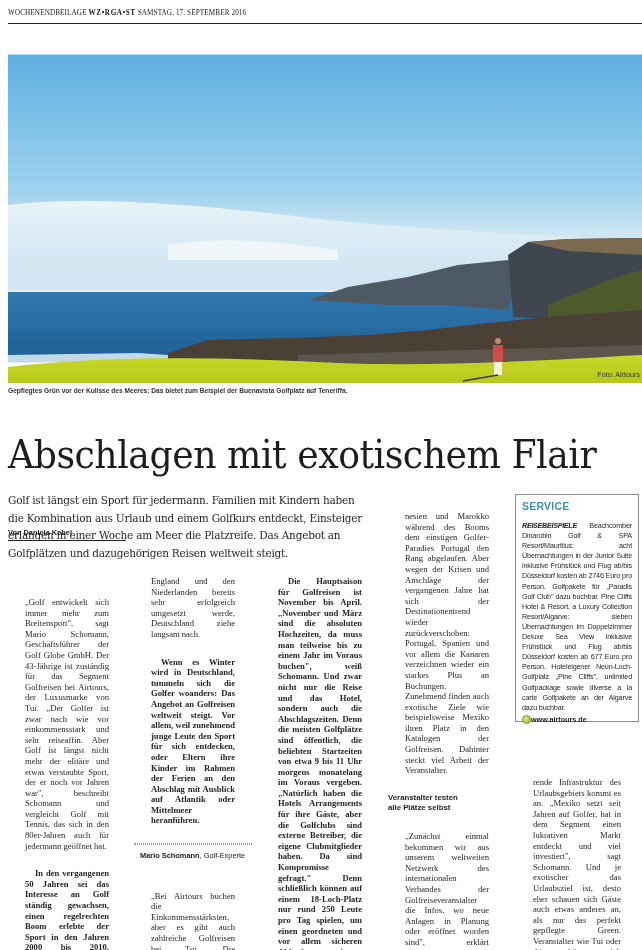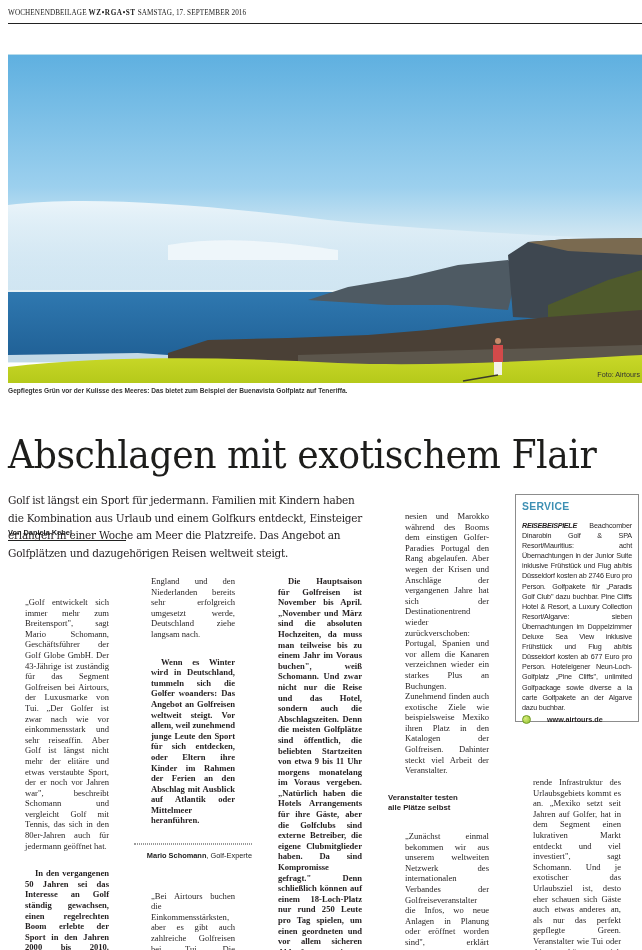--- a/index.html
+++ b/index.html
@@ -27,31 +27,31 @@
   .col { position: absolute; font-family: "Liberation Serif", serif; font-size: 8.6px; line-height: 10.6px; color: #231f20; text-align: justify; hyphens: manual; }
   .col p { margin: 17px; }
   .col p.indent { text-indent: 10px; font-weight: bold; }
   .col1 { left: 8px; top: 580px; width: 118px; }
   .col2 { left: 134px; top: 559px; width: 118px; }
   .col3 { left: 261px; top: 559px; width: 118px; }
   .col4 { left: 388px; top: 494px; width: 118px; }
   .col5 { left: 516px; top: 760px; width: 122px; }
 
   .quote { font-family: "Liberation Sans", sans-serif; font-size: 11px; line-height: 14.2px; color: #3d8fb3; padding: 10px 0 8px 6px; text-align: left; letter-spacing: -0.3px; }
-  .quote-author { font-family: "Liberation Sans", sans-serif; font-size: 7.4px; color: #222; padding: 6px 0 12px 6px; text-align: right; border-top: 1px dotted #999; }
+  .quote-author { font-family: "Liberation Sans", sans-serif; font-size: 7.4px; color: #222; padding: 6px 0 12px 6px; text-align: left; border-top: 1px dotted #999; }
   .quote-author b { font-weight: bold; }
   .quote-top-rule { border-top: 1px dotted #999; margin-top: 4px; }
 
   .subhead { font-family: "Liberation Sans", sans-serif; font-size: 7.8px; font-weight: bold; line-height: 10.6px; margin-top: 16px; text-align: left; }
 
   .service-box { position: absolute; left: 515px; top: 494px; width: 124px; height: 228px; border: 1px solid #8c8c8c; padding: 6px 6px 4px 6px; font-family: "Liberation Sans", sans-serif; }
   .service-title { font-size: 10.4px; font-weight: bold; color: #3d8fb3; letter-spacing: 0.3px; margin-bottom: 9px; }
   .service-text { font-size: 7.2px; line-height: 10.1px; color: #231f20; text-align: justify; letter-spacing: -0.15px; }
   .service-text .kicker { font-weight: bold; letter-spacing: -0.3px; font-style: italic; }
-  .service-link { margin-top: 2px; font-size: 7.2px; font-weight: bold; display: flex; align-items: center; gap: 16px; }
+  .service-link { margin-top: 2px; font-size: 7.2px; font-weight: bold; display: flex; align-items: center; gap: 0; }
   .globe { display: inline-block; width: 9px; height: 9px; border-radius: 50%; background: radial-gradient(circle at 35% 35%, #d8ec7a, #8fbf2f); border: 0.5px solid #6f9a22; }
 </style>
 </head>
 <body>
 
 <div class="masthead">
   <span>WOCHENENDBEILAGE</span>
   <span class="paper">WZ•RGA•ST</span>
   <span>SAMSTAG, 17. SEPTEMBER 2016</span>
 </div>

